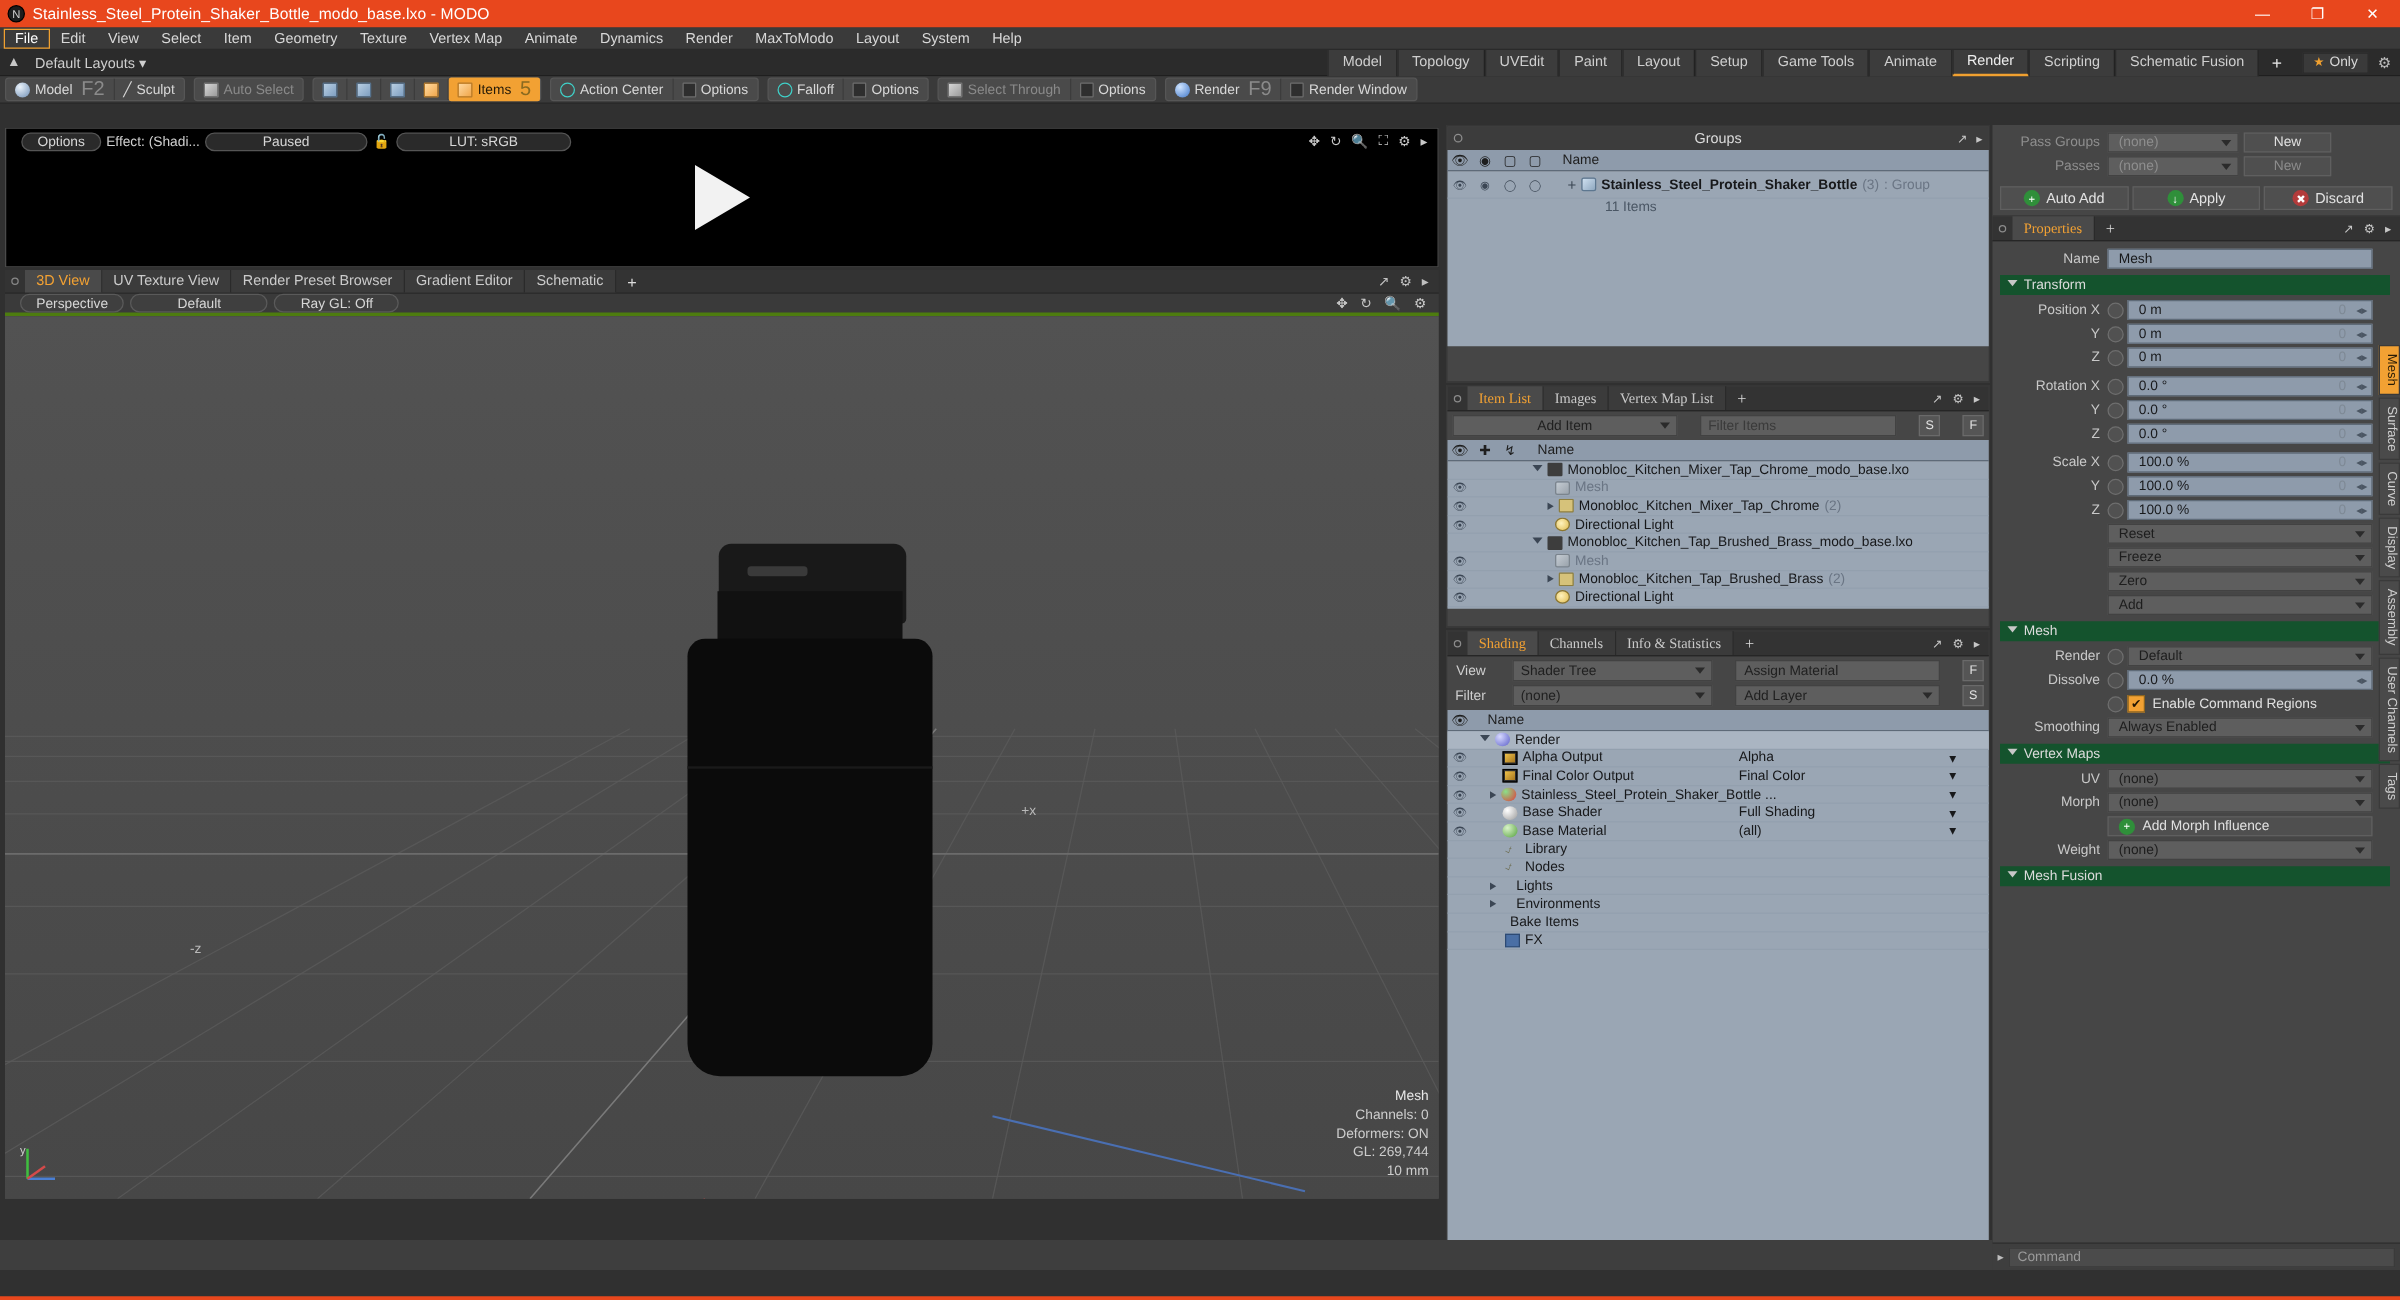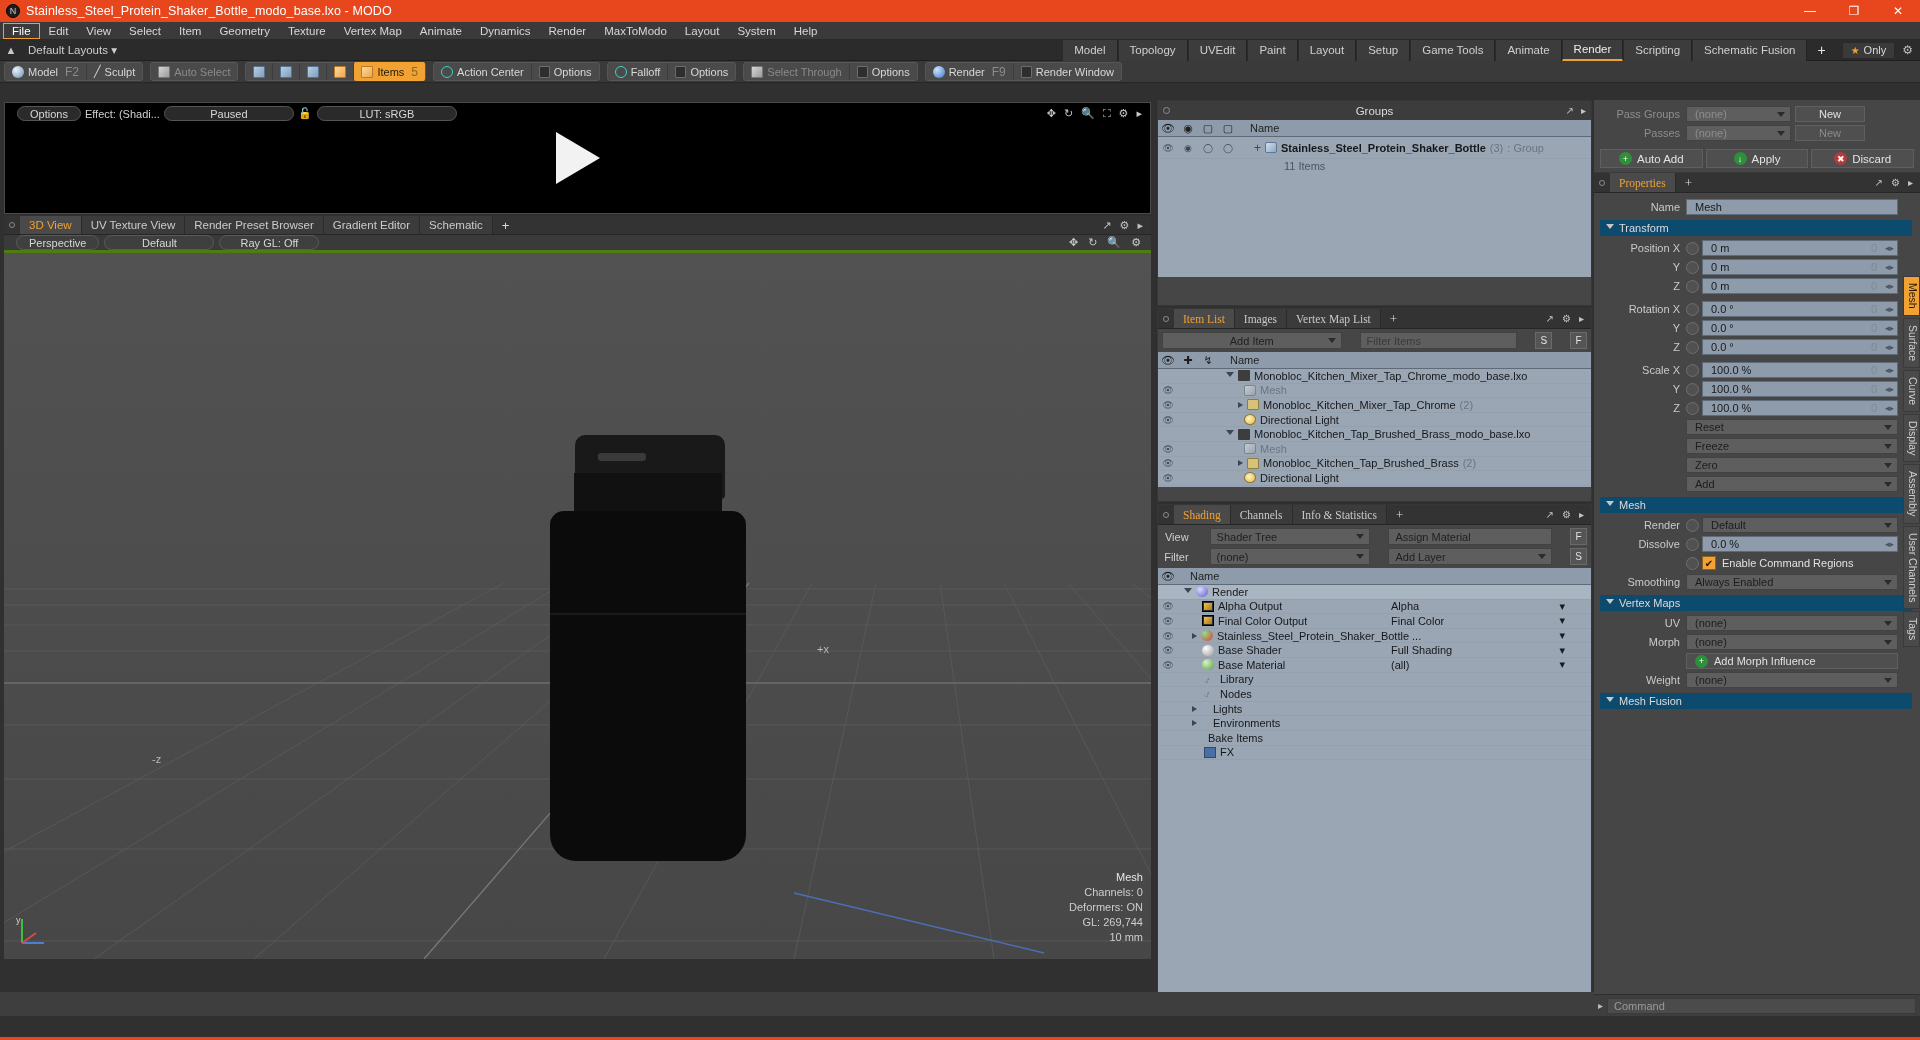--- a/index.html
+++ b/index.html
@@ -41,21 +41,21 @@
 
   
   .toolbar{ height:22px; background:#3a3a3a; display:flex; align-items:center; gap:0; padding:2px 4px;
       border-bottom:1px solid #262626;}
   .tgrp{ display:flex; align-items:center; background:#4a4a4a; border:1px solid #565656; border-radius:3px; height:19px; margin-right:7px;}
   .tbtn{ display:flex;align-items:center;gap:4px; padding:0 7px; height:17px; font-size:11px; color:#d8d8d8;
       border-right:1px solid #3c3c3c;}
   .tbtn:last-child{border-right:none;}
   .tbtn.dim{ color:#8a8a8a;}
   .tbtn.hl{ background:#f2a133; color:#241a08; border-radius:2px; height:19px;}
-  .tbtn .k{ color:#8b8b8b; font-size:12px; margin-left:3px;}
+  .tbtn .k{ color:#8b8b8b; font-size:16px; margin-left:3px;}
   .cube{ width:12px;height:12px;background:linear-gradient(135deg,#b9cfe3,#7e9ec0); border:1px solid #56728d; border-radius:1px;}
   .cube.g{ background:linear-gradient(135deg,#d6d6d6,#9a9a9a); border-color:#777;}
   .cube.o{ background:linear-gradient(135deg,#ffd9a0,#f0a64a); border-color:#b57a2a;}
   .sph{ width:12px;height:12px;border-radius:50%;background:radial-gradient(circle at 33% 30%,#eaf2fa,#6f8fb5);}
   .sph.blue{ background:radial-gradient(circle at 33% 30%,#cfe4ff,#3f76c8);}
   .dot-t{ width:12px;height:12px;border:1px solid #3fd0c8;border-radius:50%;position:relative;}
   .sqico{ width:11px;height:12px;background:#2e2e2e;border:1px solid #6d6d6d;border-radius:1px;}
 
   
   .body{ position:absolute; left:0; top:100px; width:1920px; height:916px; }
@@ -173,21 +173,21 @@
   .pfield .zero{ position:absolute; right:20px; color:#7e8995; font-size:11px;}
   .pfield .spin{ position:absolute; right:3px; color:#4b5663; font-size:9px;}
   .pdrop{ flex:1; background:#5e5e5e; border:1px solid #424242; height:16px; display:flex;align-items:center;
       padding-left:8px; font-size:11px; color:#1d1d1d; position:relative;}
   .pdrop.dim{ color:#8e8e8e;}
   .pdrop .car{ position:absolute; right:5px; width:0;height:0;border-left:4px solid transparent;border-right:4px solid transparent;border-top:5px solid #2b2b2b;}
   .pbtn{ background:#4f4f4f; border:1px solid #5f5f5f; height:16px; min-width:70px; display:flex;
       align-items:center; justify-content:center; font-size:11px; color:#e0e0e0;}
   .pbtn.dim{ color:#8c8c8c;}
   .knob{ width:13px;height:13px;border-radius:50%;border:1px solid #6e6e6e;background:#515151;margin-right:3px;flex:0 0 auto;}
-  .sechead{ background:#0c4a6e; height:16px; display:flex; align-items:center; gap:5px; padding-left:6px;
+  .sechead{ background:#14532d; height:16px; display:flex; align-items:center; gap:5px; padding-left:6px;
       font-size:11px; color:#dcdcdc; margin:4px 8px 3px 6px;}
   .actrow{ display:flex; gap:3px; padding:4px 6px; border-bottom:1px solid #3a3a3a;}
   .actbtn{ flex:1; background:#4f4f4f; border:1px solid #5f5f5f; height:19px; display:flex; align-items:center;
       justify-content:center; gap:5px; font-size:11.5px; color:#e2e2e2;}
   .badge{ width:13px;height:13px;border-radius:50%;display:flex;align-items:center;justify-content:center;font-size:9px;color:#fff;}
   .badge.grn{ background:#2f8f3a;} .badge.dn{ background:#2f8f3a;} .badge.red{ background:#b33b3b;}
   .vtabstrip{ position:absolute; right:0; top:176px; width:17px;}
   .vtabstrip div{ width:17px; background:#4a4a4a; border:1px solid #3a3a3a; color:#cfcfcf;
       writing-mode:vertical-rl; font-size:10.5px; text-align:center; padding:6px 0; margin-bottom:2px;}
   .vtabstrip div.on{ background:#f2a133; color:#2a1d06;}

